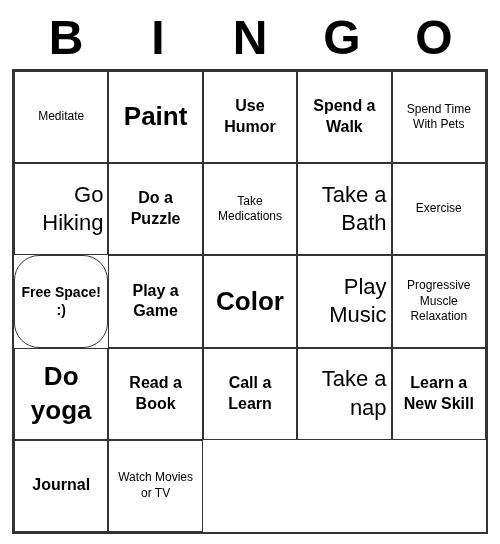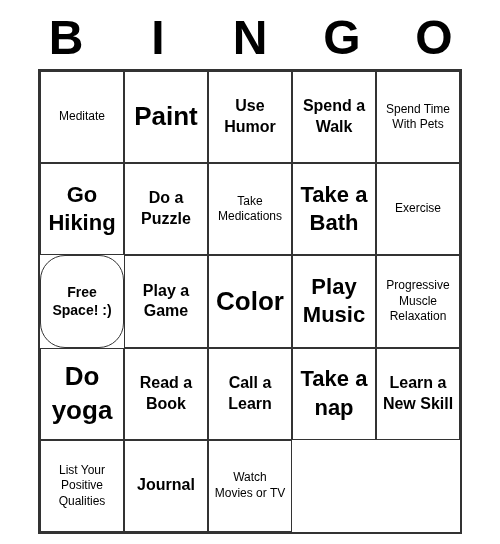--- a/index.html
+++ b/index.html
@@ -23,38 +23,39 @@
     .bingo-title span {
       font-size: 48px;
       font-weight: bold;
       width: 88px;
       text-align: center;
     }
     .bingo-grid {
       display: grid;
       grid-template-columns: repeat(5, 1fr);
       grid-template-rows: repeat(5, 1fr);
-      width: 424px;
+      width: 476px;
       height: 475px;
       border: 2px solid #333;
     }
     .cell {
       border: 1px solid #333;
       display: flex;
       align-items: center;
       justify-content: center;
       text-align: center;
       padding: 4px;
       font-size: 12px;
       line-height: 1.3;
       cursor: default;
     }
     .cell.large {
       font-size: 22px;
-      font-weight: bold;
+      font-weight: normal;
+      text-align: right;
     }
     .cell.xlarge {
       font-size: 26px;
       font-weight: bold;
     }
     .cell.medium {
       font-size: 16px;
       font-weight: bold;
       text-align: center;
     }
@@ -89,16 +90,15 @@
     <div class="cell free">Free Space! :)</div>
     <div class="cell medium">Play a Game</div>
     <div class="cell xlarge">Color</div>
     <div class="cell large">Play Music</div>
     <div class="cell">Progressive Muscle Relaxation</div>
     <div class="cell xlarge">Do yoga</div>
     <div class="cell medium">Read a Book</div>
     <div class="cell medium">Call a Learn</div>
     <div class="cell large">Take a nap</div>
     <div class="cell medium">Learn a New Skill</div>
-    <div class="cell">List Your Positive Qualities</div>
     <div class="cell medium">Journal</div>
     <div class="cell">Watch Movies or TV</div>
   </div>
 
 </body></html>

